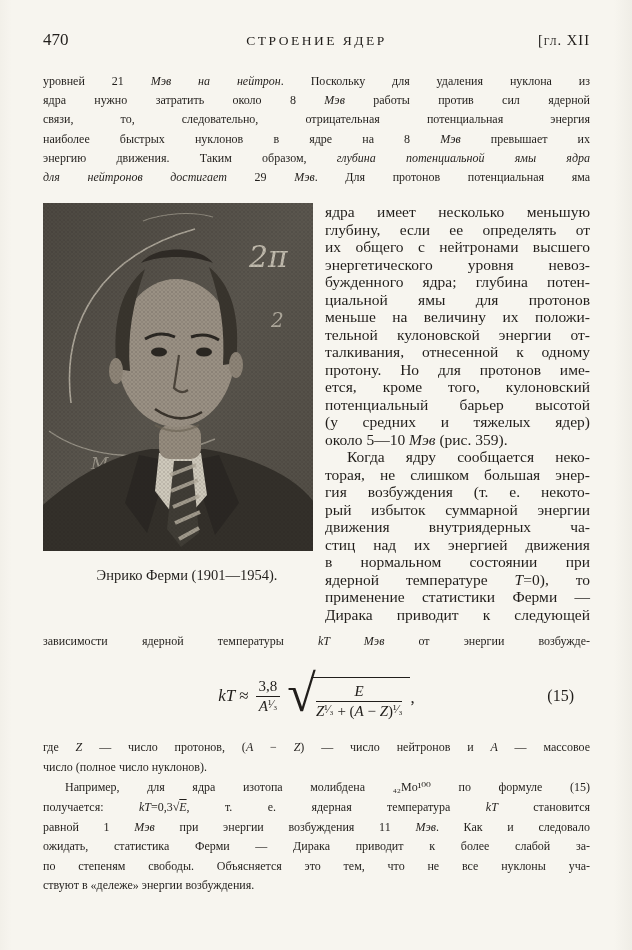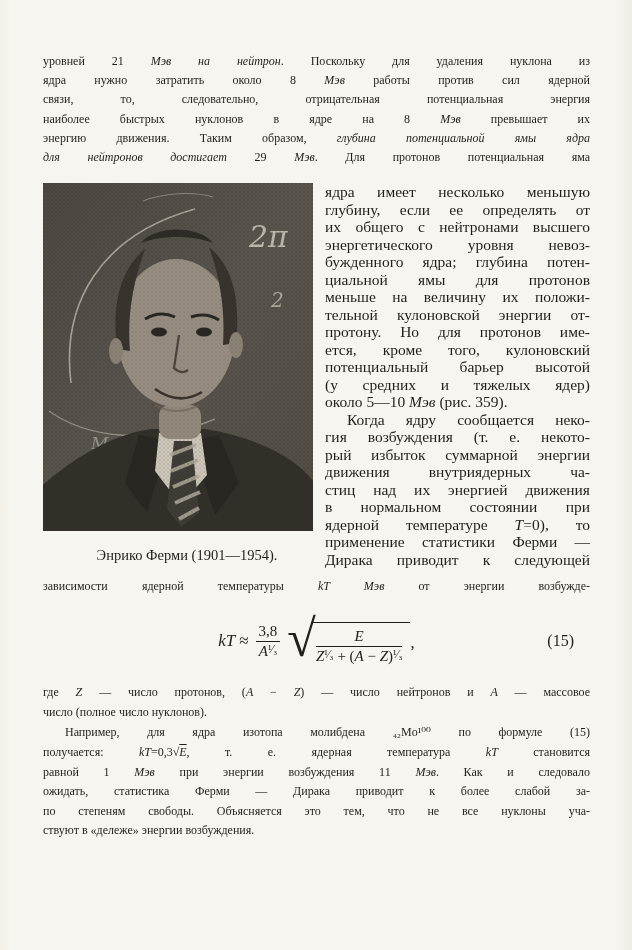--- a/index.html
+++ b/index.html
@@ -56,20 +56,25 @@
   .para-where{margin-top:2px;}
   .para-where .line, .para-example .line{line-height:19.6px;}
   .para-example{margin-top:1px;}
 </style>
 </head>
 <body>
 
 <div class="page">
   <div class="content">
 
+    <div class="runhead">
+      <span class="pageno">470</span>
+      <span class="runtitle">СТРОЕНИЕ ЯДЕР</span>
+      <span class="chapter">[гл. XII</span>
+    </div>
 
     <div class="block para-top">
         <div class="line"><span>уровней 21 </span><span class="i">Мэв на нейтрон</span><span>. Поскольку для удаления нуклона из</span></div>
         <div class="line"><span>ядра нужно затратить около 8 </span><span class="i">Мэв</span><span> работы против сил ядерной</span></div>
         <div class="line"><span>связи, то, следовательно, отрицательная потенциальная энергия</span></div>
         <div class="line"><span>наиболее быстрых нуклонов в ядре на 8 </span><span class="i">Мэв</span><span> превышает их</span></div>
         <div class="line"><span>энергию движения. Таким образом, </span><span class="i">глубина потенциальной ямы ядра</span></div>
         <div class="line"><span class="i">для нейтронов достигает</span><span> 29 </span><span class="i">Мэв</span><span>. Для протонов потенциальная яма</span></div>
       </div>
 
@@ -133,26 +138,28 @@
       </div>
       <div class="rightcol">
           <div class="line"><span>ядра имеет несколько меньшую</span></div>
           <div class="line"><span>глубину, если ее определять от</span></div>
           <div class="line"><span>их общего с нейтронами высшего</span></div>
           <div class="line"><span>энергетического уровня невоз-</span></div>
           <div class="line"><span>бужденного ядра; глубина потен-</span></div>
           <div class="line"><span>циальной ямы для протонов</span></div>
           <div class="line"><span>меньше на величину их положи-</span></div>
           <div class="line"><span>тельной кулоновской энергии от-</span></div>
+          <div class="line"><span>талкивания, отнесенной к одному</span></div>
           <div class="line"><span>протону. Но для протонов име-</span></div>
           <div class="line"><span>ется, кроме того, кулоновский</span></div>
           <div class="line"><span>потенциальный барьер высотой</span></div>
           <div class="line"><span>(у средних и тяжелых ядер)</span></div>
           <div class="line last"><span>около 5—10 </span><span class="i">Мэв</span><span> (рис. 359).</span></div>
           <div class="line indent"><span>Когда ядру сообщается неко-</span></div>
+          <div class="line"><span>торая, не слишком большая энер-</span></div>
           <div class="line"><span>гия возбуждения (т. е. некото-</span></div>
           <div class="line"><span>рый избыток суммарной энергии</span></div>
           <div class="line"><span>движения внутриядерных ча-</span></div>
           <div class="line"><span>стиц над их энергией движения</span></div>
           <div class="line"><span>в нормальном состоянии при</span></div>
           <div class="line"><span>ядерной температуре </span><span class="i">T</span><span>=0), то</span></div>
           <div class="line"><span>применение статистики Ферми —</span></div>
           <div class="line"><span>Дирака приводит к следующей</span></div>
         </div>
     </div>

